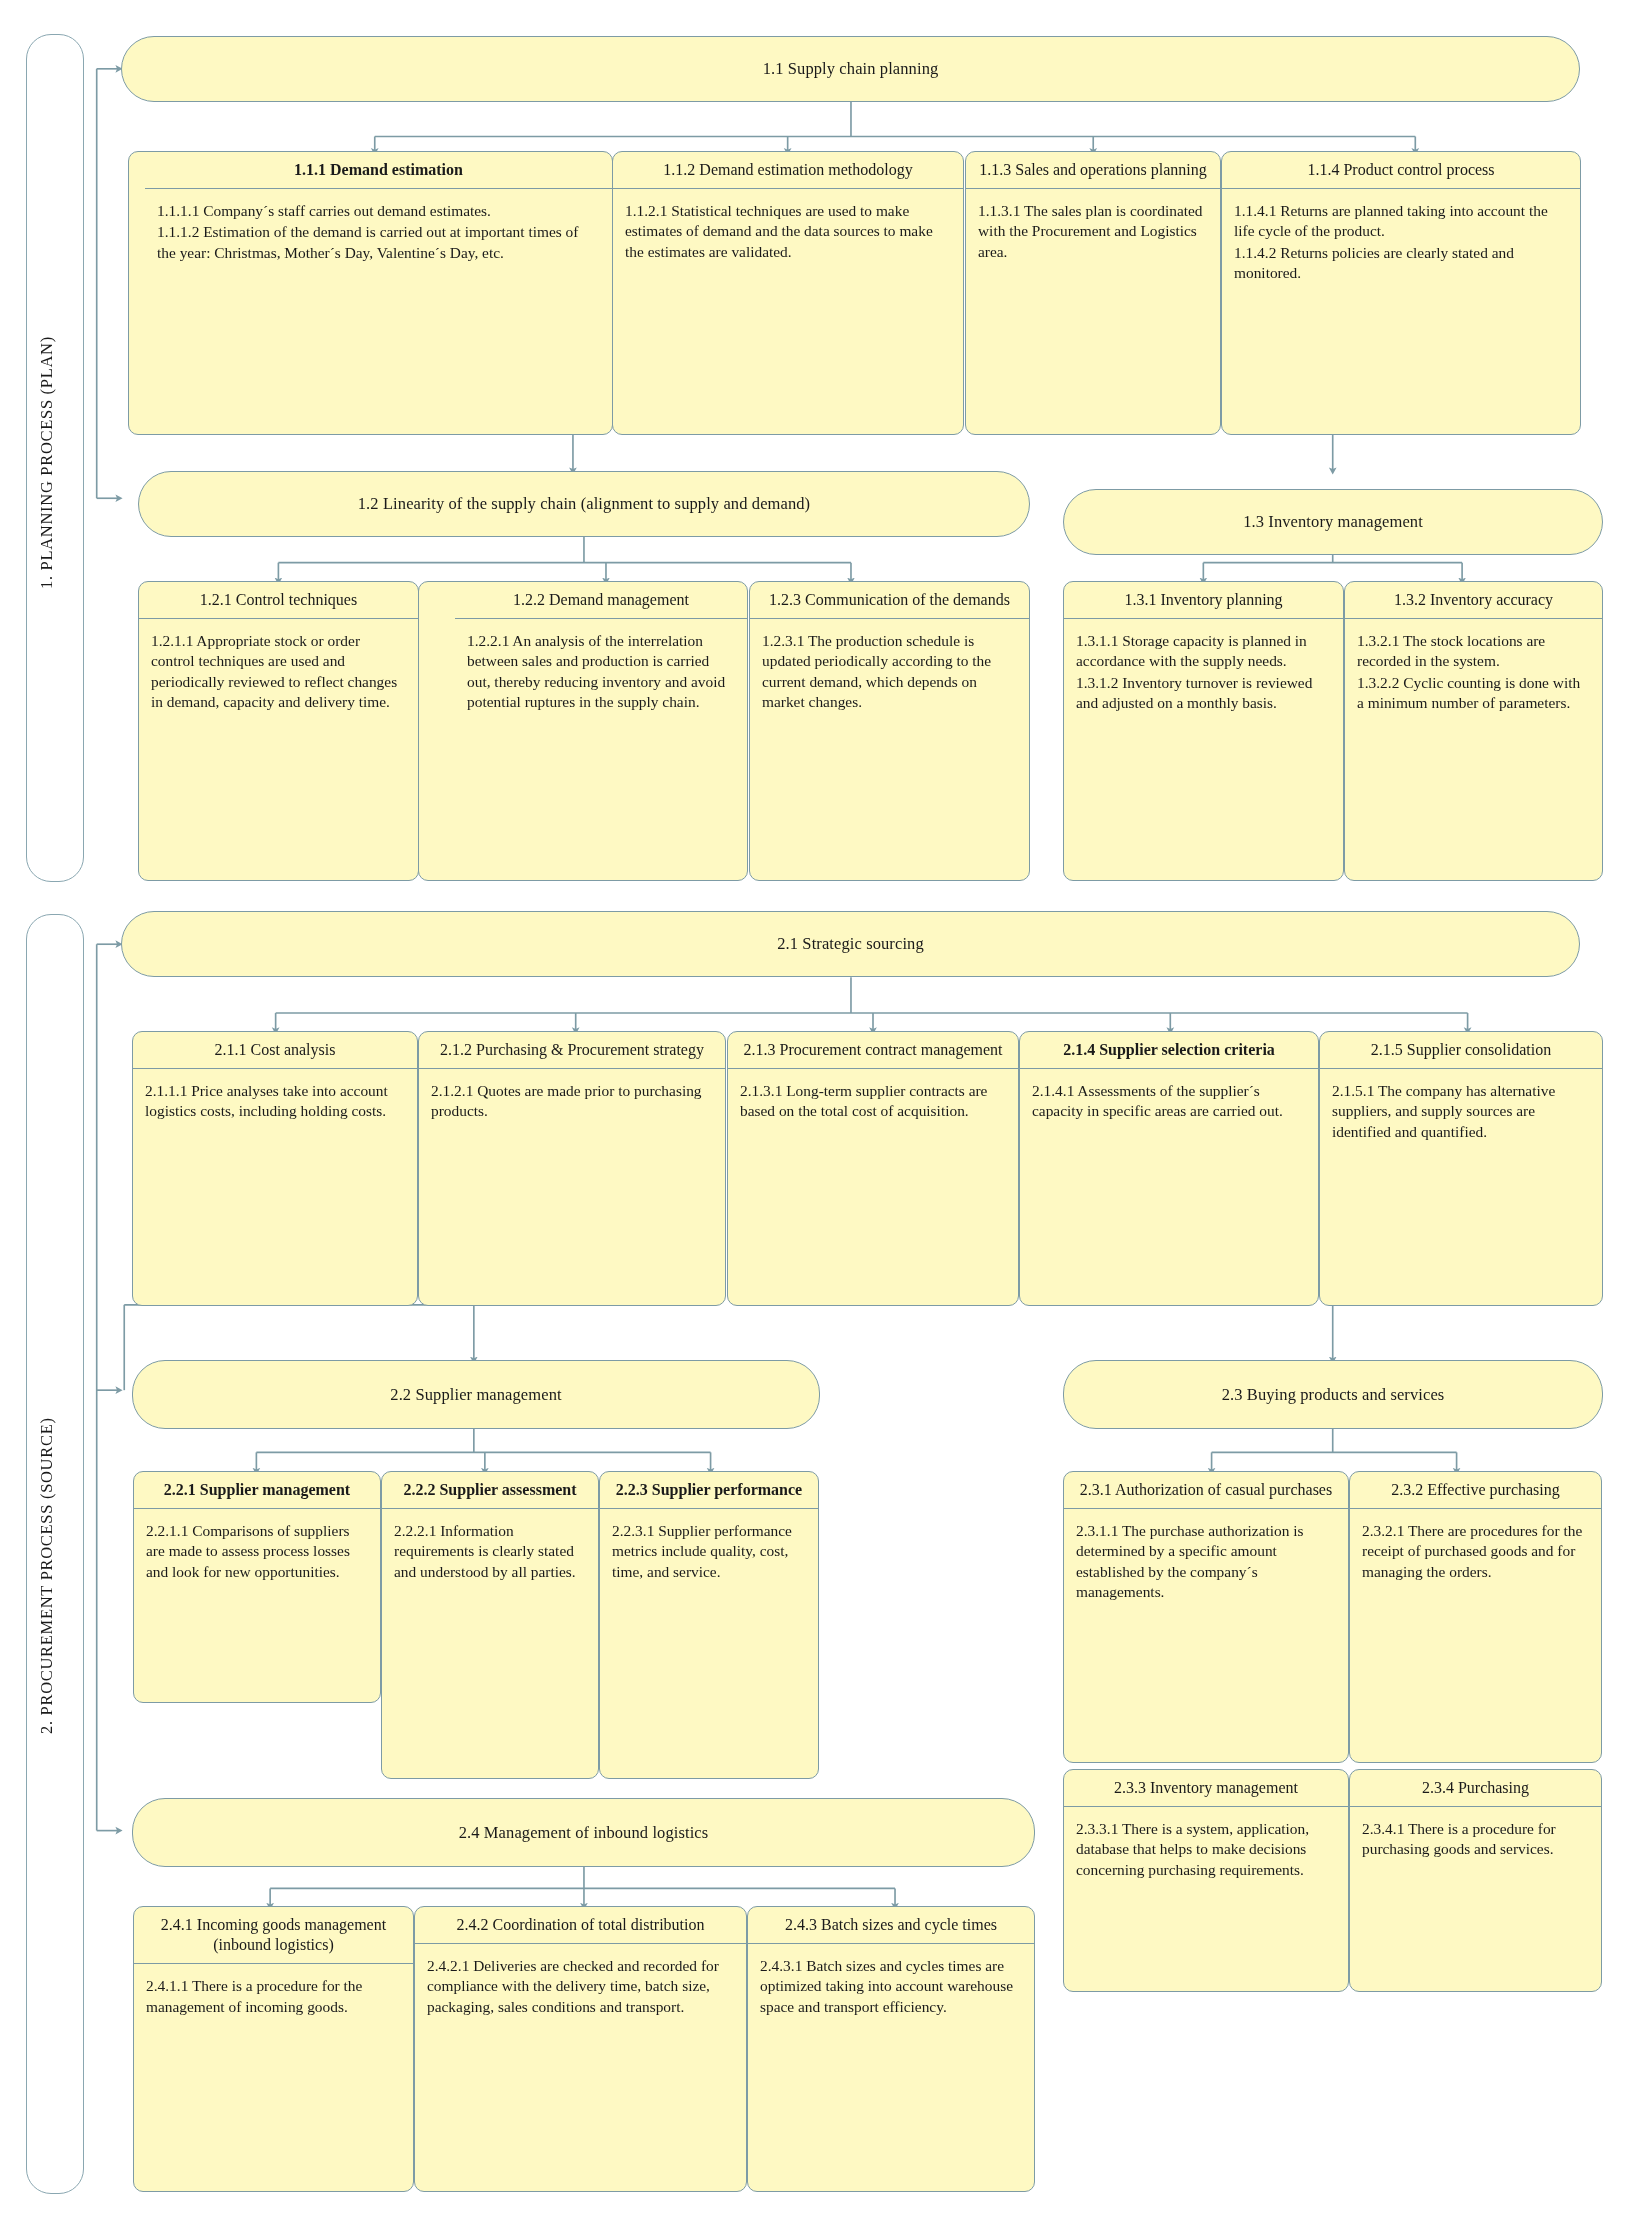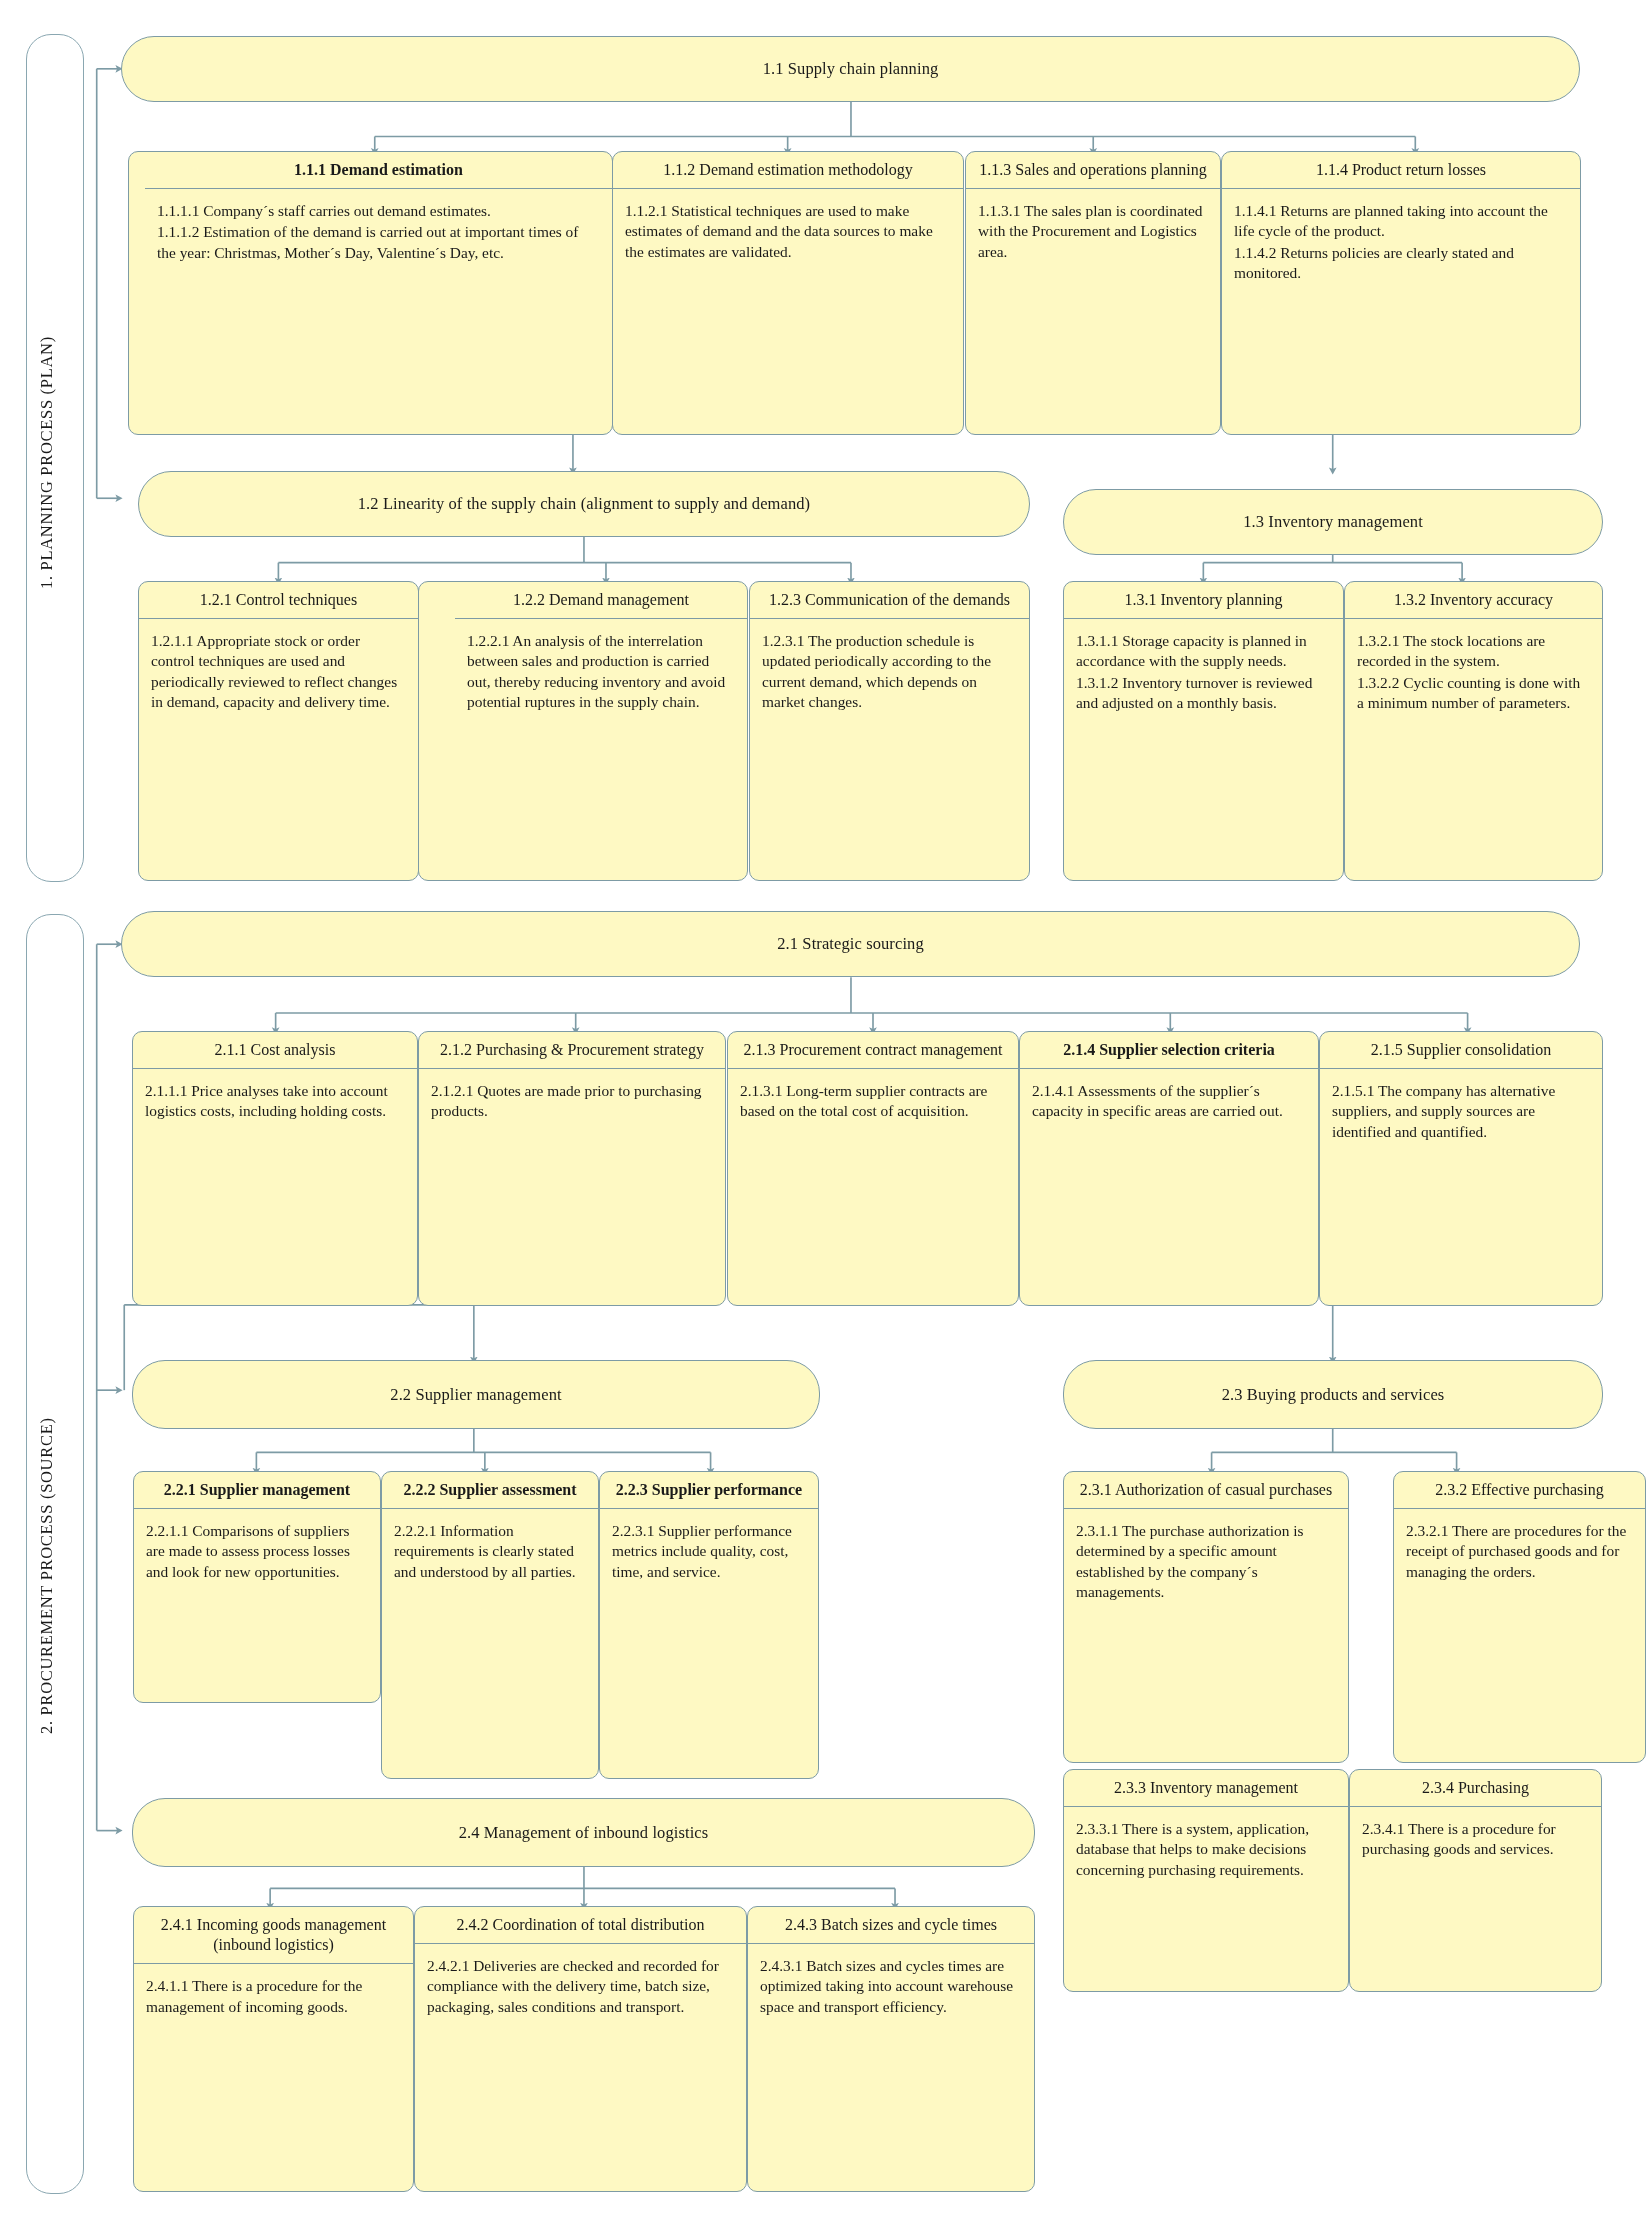--- a/index.html
+++ b/index.html
@@ -195,21 +195,21 @@
     <div class="head">
       <span>1.1.3 Sales and operations planning</span>
     </div>
     <div class="body">
       <p>1.1.3.1 The sales plan is coordinated with the Procurement and Logistics area.</p>
     </div>
   </div>
 
   <div class="node card" style="left:1221px; top:151px; width:360px; height:284px;">
     <div class="head">
-      <span>1.1.4 Product return losses</span>
+      <span>1.1.4 Product control process</span>
     </div>
     <div class="body">
       <p>1.1.4.1 Returns are planned taking into account the life cycle of the product.</p>
       <p>1.1.4.2 Returns policies are clearly stated and monitored.</p>
     </div>
   </div>
 
   <div class="node pill" style="left:138px; top:471px; width:892px; height:66px;">
     <div class="ttl">1.2 Linearity of the supply chain (alignment to supply and demand)</div>
   </div>
@@ -354,21 +354,21 @@
 
   <div class="node card" style="left:1063px; top:1471px; width:286px; height:292px;">
     <div class="head">
       <span>2.3.1 Authorization of casual purchases</span>
     </div>
     <div class="body">
       <p>2.3.1.1 The purchase authorization is determined by a specific amount established by the company´s managements.</p>
     </div>
   </div>
 
-  <div class="node card" style="left:1393px; top:1471px; width:253px; height:292px;">
+  <div class="node card" style="left:1349px; top:1471px; width:253px; height:292px;">
     <div class="head">
       <span>2.3.2 Effective purchasing</span>
     </div>
     <div class="body">
       <p>2.3.2.1 There are procedures for the receipt of purchased goods and for managing the orders.</p>
     </div>
   </div>
 
   <div class="node card" style="left:1063px; top:1769px; width:286px; height:223px;">
     <div class="head">

